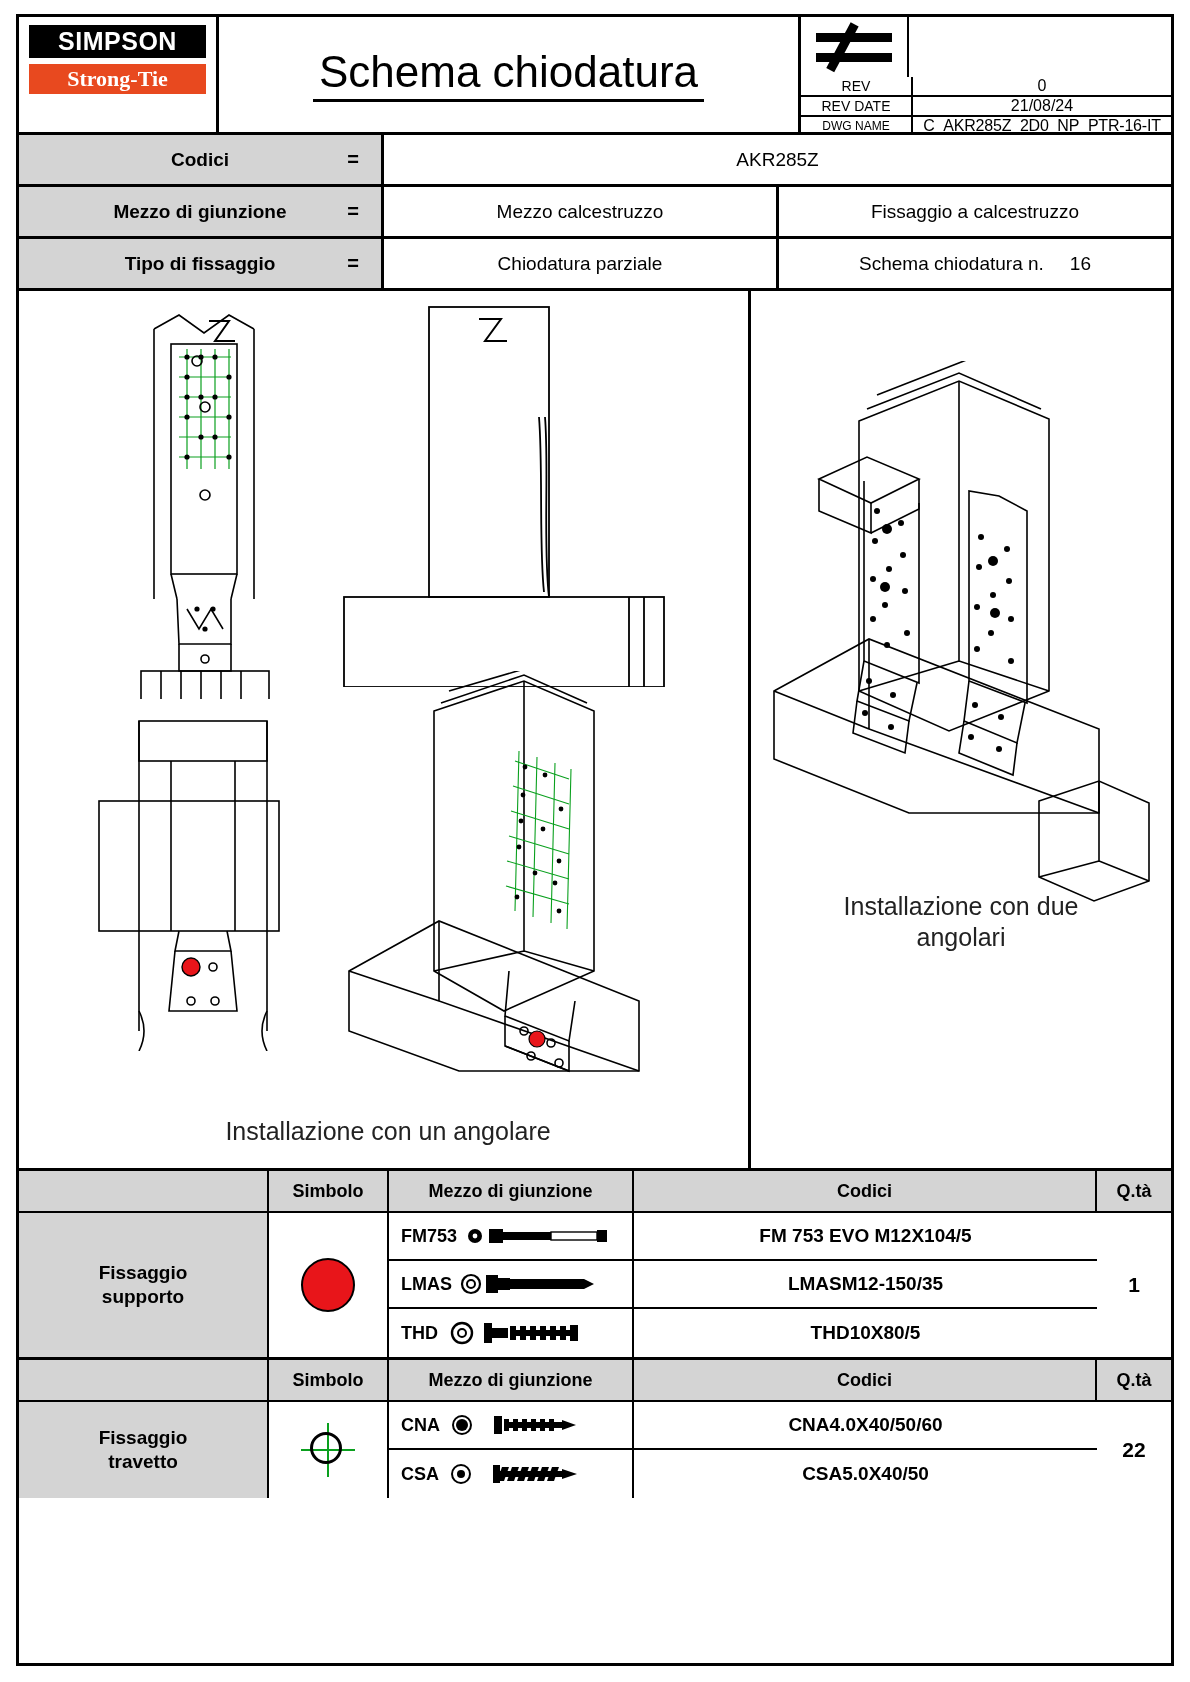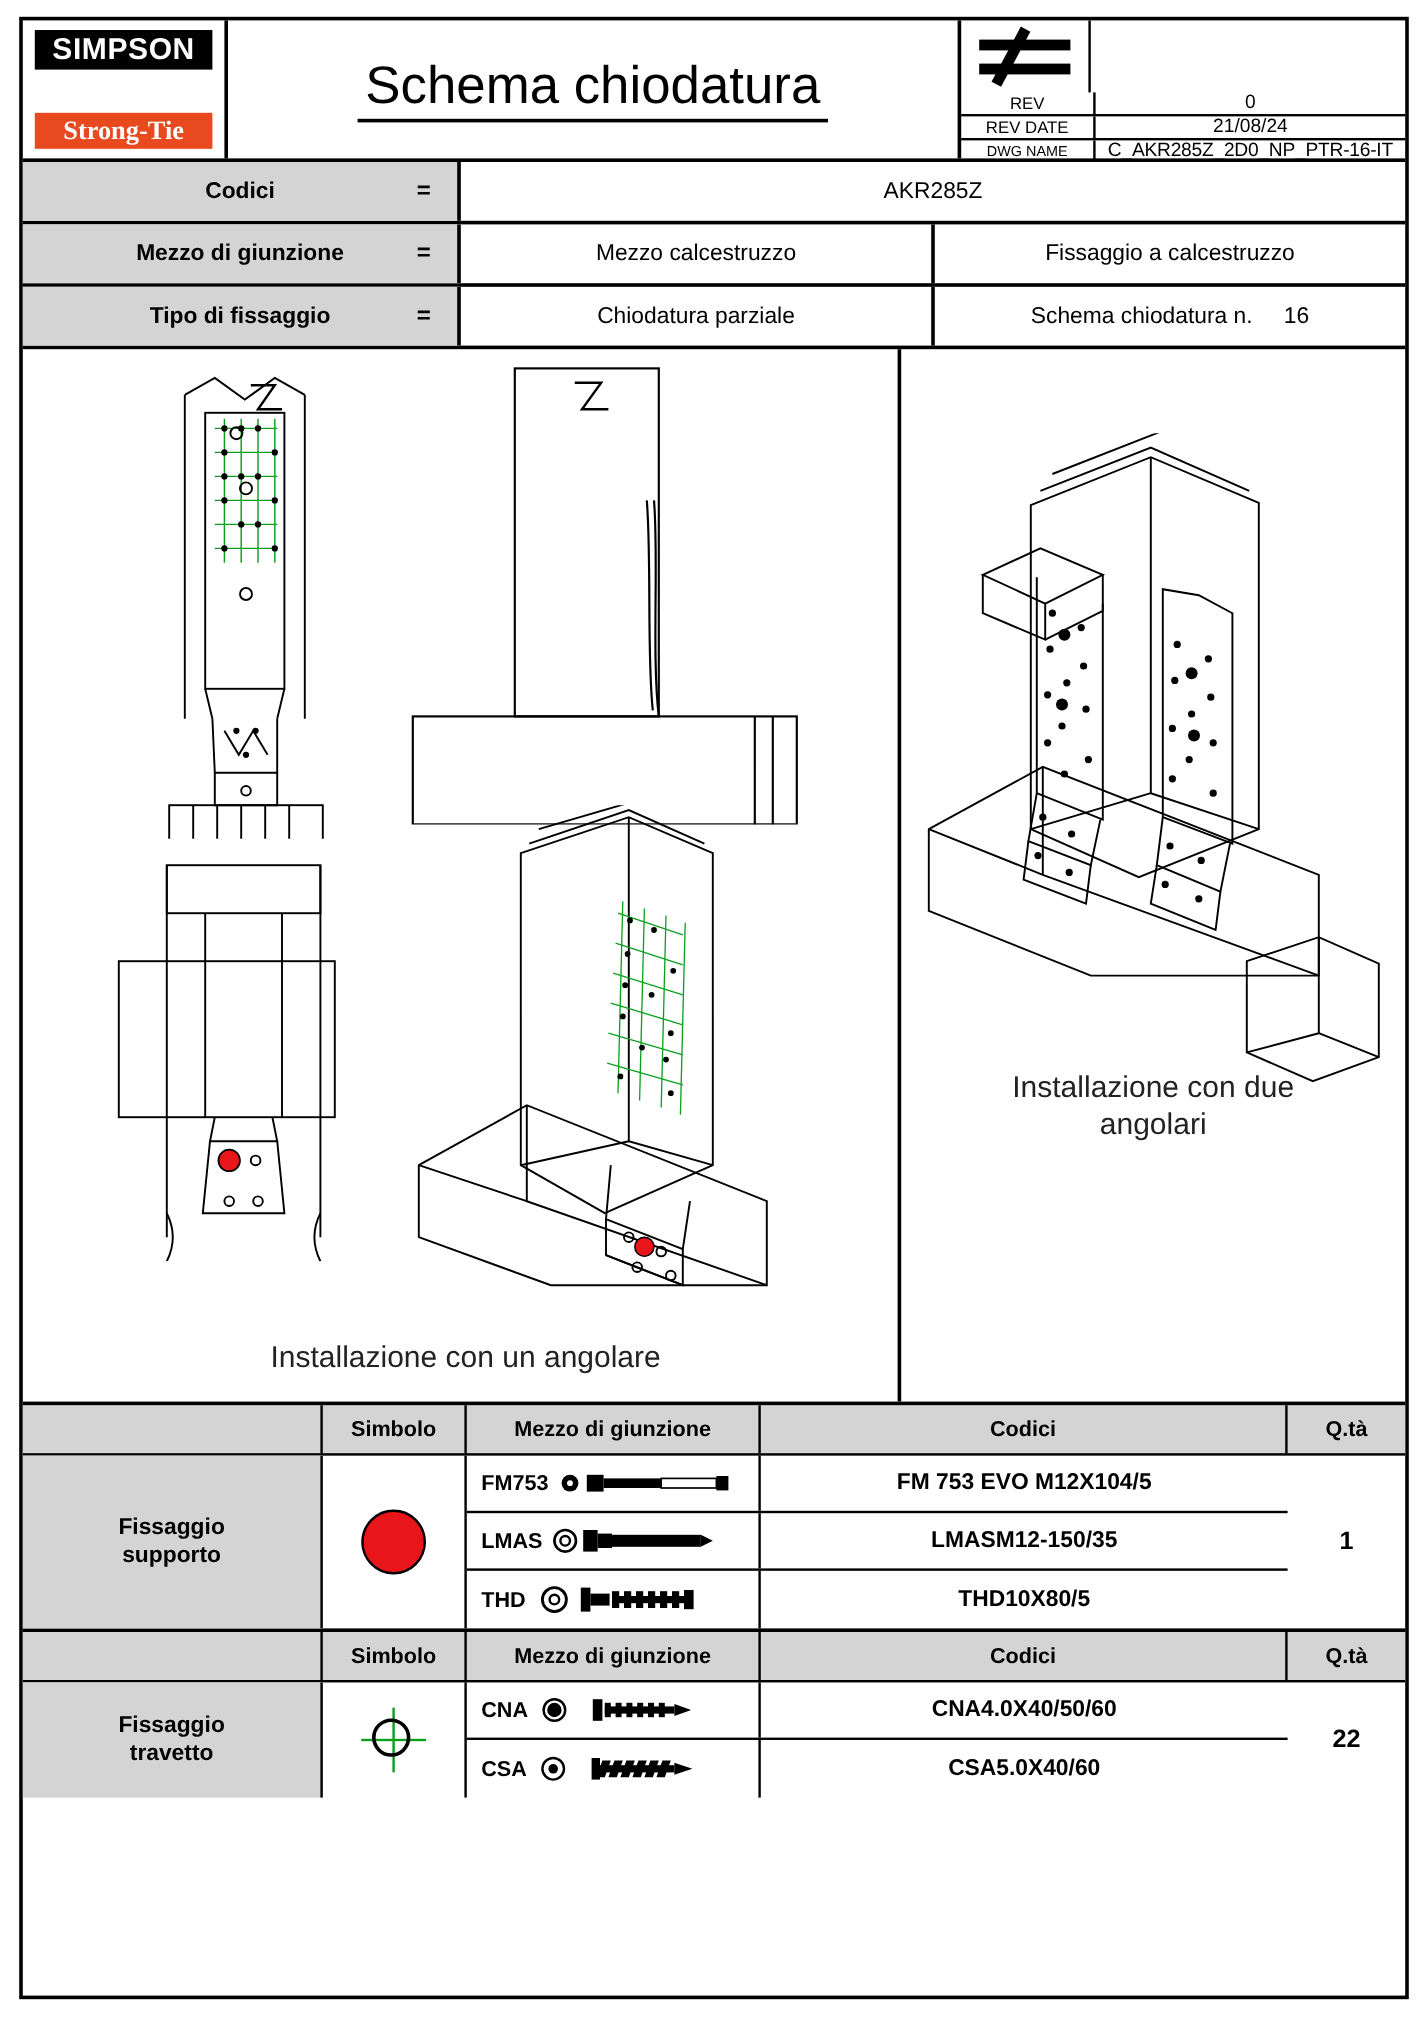--- a/index.html
+++ b/index.html
@@ -2,21 +2,21 @@
 <html><head>
 <meta charset="utf-8">
 <style>
   html,body{margin:0;padding:0;background:#ffffff;}
   body{width:1190px;height:1682px;font-family:"Liberation Sans",sans-serif;color:#000;}
   .sheet{position:relative;width:1190px;height:1682px;box-sizing:border-box;padding:14px 16px;}
   .frame{position:relative;width:1158px;height:1652px;border:3px solid #000;box-sizing:border-box;}
 
   
   .hdr{display:flex;height:118px;border-bottom:3px solid #000;box-sizing:border-box;}
-  .logo{width:171px;border-right:3px solid #000;box-sizing:border-box;display:flex;flex-direction:column;justify-content:space-between;padding:8px 10px;gap:6px;}
+  .logo{width:200px;border-right:3px solid #000;box-sizing:border-box;display:flex;flex-direction:column;justify-content:flex-start;padding:8px 10px;gap:6px;}
   .logo-top{background:#000;color:#fff;font-weight:bold;font-size:25px;letter-spacing:.5px;text-align:center;padding:2px 0;}
   .logo-bot{background:#e8491f;color:#fff;font-weight:bold;font-size:22px;text-align:center;padding:2px 0;font-family:"Liberation Serif",serif;}
   .title-cell{flex:1;display:flex;align-items:center;justify-content:center;border-right:3px solid #000;box-sizing:border-box;}
   .title-cell .t{font-size:44px;font-weight:400;border-bottom:3px solid #000;padding:0 6px 2px;}
   .revbox{width:370px;display:flex;box-sizing:border-box;flex-direction:column;}
   .neqcell{width:108px;border-right:2px solid #000;display:flex;align-items:center;justify-content:center;box-sizing:border-box;}
   .revgrid{flex:1;display:flex;flex-direction:column;box-sizing:border-box;}
   .revrow{flex:1;display:flex;border-bottom:2px solid #000;box-sizing:border-box;}
   .revrow:last-child{border-bottom:none;}
   .revrow .a{width:112px;border-right:2px solid #000;display:flex;align-items:center;justify-content:center;font-size:14px;box-sizing:border-box;}
@@ -43,21 +43,21 @@
   
   .legend{border-bottom:3px solid #000;box-sizing:border-box;}
   .legend:last-child{border-bottom:none;}
   .lhead{display:flex;height:42px;border-bottom:2px solid #000;box-sizing:border-box;background:#d4d4d4;}
   .lhead .c{display:flex;align-items:center;justify-content:center;font-weight:bold;font-size:18px;border-right:2px solid #000;box-sizing:border-box;}
   .lhead .c:last-child{border-right:none;}
   .c1{width:250px;}
   .c2{width:120px;}
   .c3{width:245px;}
   .c4{flex:1;}
-  .c5{width:98px;}
+  .c5{width:74px;}
   .lbody{display:flex;box-sizing:border-box;}
   .lbody .c1,.lbody .c2,.lbody .c5{display:flex;align-items:center;justify-content:center;border-right:2px solid #000;box-sizing:border-box;text-align:center;}
   .lbody .c1{background:#d4d4d4;font-weight:bold;font-size:19px;line-height:1.25;}
   .lbody .c5{border-right:none;font-weight:bold;font-size:21px;}
   .rows{flex:1;display:flex;flex-direction:column;box-sizing:border-box;}
   .lrow{flex:1;display:flex;border-bottom:2px solid #000;box-sizing:border-box;min-height:48px;}
   .lrow:last-child{border-bottom:none;}
   .lrow .mezzo{width:245px;border-right:2px solid #000;box-sizing:border-box;display:flex;align-items:center;gap:8px;padding-left:12px;font-weight:bold;font-size:18px;}
   .lrow .codice{flex:1;display:flex;align-items:center;justify-content:center;font-weight:bold;font-size:19px;box-sizing:border-box;}
   .dot-red{width:50px;height:50px;border-radius:50%;background:#e8151a;border:2px solid #000;}
@@ -449,21 +449,21 @@
                   <path d="M65 6 l7 0 l-5 14 l-7 0 Z"></path>
                   <path d="M75 6 l7 0 l-5 14 l-7 0 Z"></path>
                   <path d="M85 6 l7 0 l-5 14 l-7 0 Z"></path>
                   <path d="M95 6 l7 0 l-5 14 l-7 0 Z"></path>
                   <path d="M105 6 l7 0 l-5 14 l-7 0 Z"></path>
                 </g>
                 <rect x="53" y="10" width="62" height="6" fill="#000"></rect>
                 <path d="M115 8 L130 13 L115 18 Z" fill="#000"></path>
               </svg>
             </div>
-            <div class="codice">CSA5.0X40/60</div>
+            <div class="codice">CSA5.0X40/50</div>
           </div>
 
         </div>
         <div class="c5">22</div>
       </div>
     </div>
 
   </div>
 </div>
 

